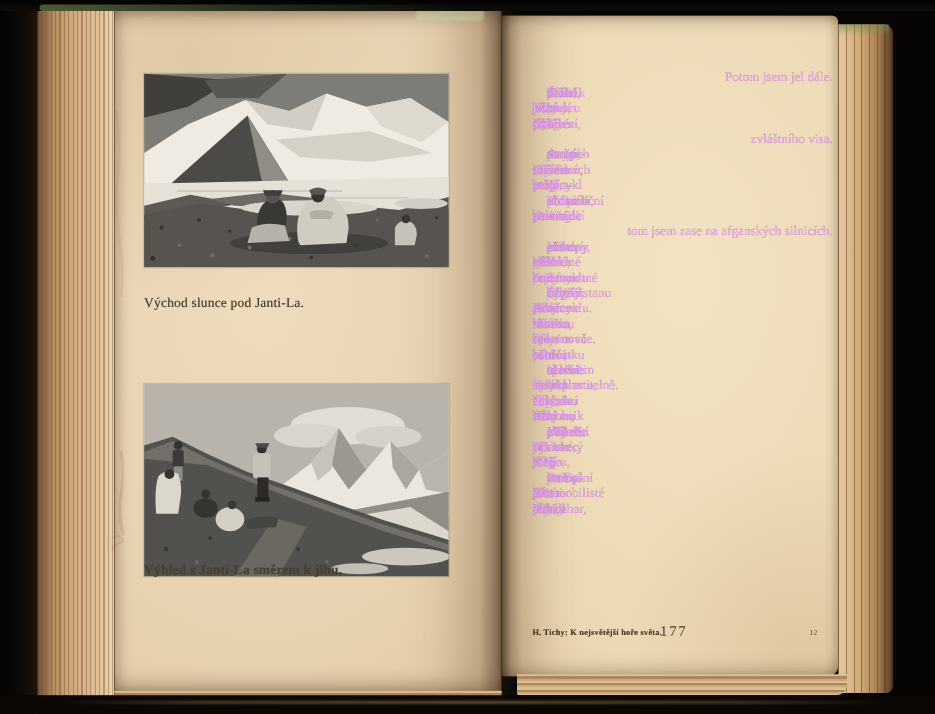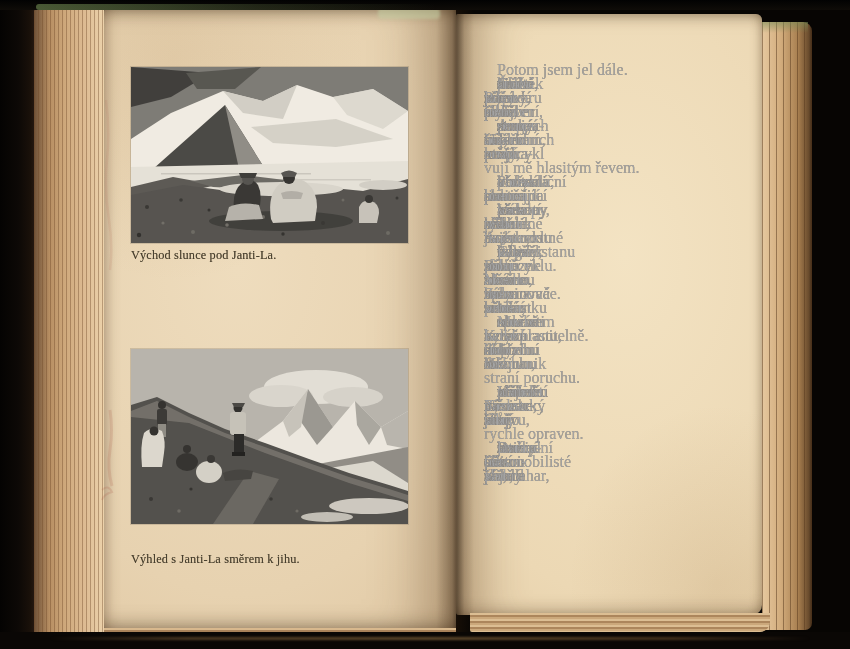--- a/index.html
+++ b/index.html
@@ -54,28 +54,28 @@
     background:linear-gradient(90deg,rgba(0,0,0,0),#4a3722 18%,#5d472b 50%,#43301c 82%,rgba(0,0,0,0));}
 
   
   .photo{left:131px;width:277px;box-shadow:0 0 0 1px rgba(70,55,35,.18);
     filter:saturate(.25) sepia(.12);}
   .photo svg{position:static;display:block;width:100%;height:100%;}
   .photo1{top:67px;height:176px;}
   .photo2{top:349px;height:175px;}
   .caption{left:131px;font-size:12.3px;line-height:14px;color:#463e2e;letter-spacing:.15px;
     text-shadow:0 0 .4px rgba(70,55,30,.5);}
-  .caption1{top:248px;}
-  .caption2{top:552px;}
+  .caption1{top:268px;}
+  .caption2{top:511px;font-weight:bold;}
   .margin-marks{left:98px;top:90px;width:22px;height:440px;opacity:.8;}
   .margin-marks svg{position:static;display:block;width:100%;height:100%;}
 
   
-  .textblock{left:484px;top:63px;width:273px;font-size:16px;line-height:14px;
-    color:#a3a3a3;text-shadow:0 0 .4px rgba(60,45,25,.55);}
+  .textblock{left:484px;top:63px;width:273px;font-size:12px;line-height:14px;
+    color:#f0abfc;text-shadow:0 0 .4px rgba(60,45,25,.55);text-align:right;}
   .line{position:static;height:14px;white-space:nowrap;}
   .line.j{display:flex;justify-content:space-between;}
   .line.indent{padding-left:13px;}
   .footer{left:484px;top:566px;width:273px;height:16px;color:#453a26;}
   .footer .rt{left:0;top:4px;font-size:7.6px;font-weight:bold;letter-spacing:.2px;
     text-shadow:0 0 .3px rgba(60,45,25,.5);}
   .footer .pn{left:116px;top:0;font-size:13.5px;letter-spacing:1.6px;}
   .footer .sig{left:252px;top:5px;font-size:7px;color:#5c4e36;}
 </style>
 </head>
@@ -236,20 +236,21 @@
         <span>oddělení,</span>
         <span>a</span>
         <span>rád</span>
         <span>slyší,</span>
         <span>že</span>
         <span>pro</span>
         <span>Chajber</span>
         <span>není</span>
         <span>třeba</span>
       </div>
+      <div class="line">zvláštního visa.</div>
       <div class="line j indent">
         <span>A</span>
         <span>zase,</span>
         <span>po</span>
         <span>druhé,</span>
         <span>stoupá</span>
         <span>stroj</span>
         <span>po</span>
         <span>strmých</span>
         <span>serpen-</span>
@@ -269,40 +270,40 @@
         <span>mě</span>
         <span>a</span>
         <span>můj</span>
         <span>motocykl</span>
         <span>znají</span>
         <span>z</span>
         <span>první</span>
         <span>cesty,</span>
         <span>pozdra-</span>
       </div>
-      <div class="line">vují mě hlasitým řevem.</div>
       <div class="line j indent">
         <span>Pohraniční</span>
         <span>kontrola,</span>
         <span>obvyklá</span>
         <span>vlažná</span>
         <span>a</span>
         <span>přece</span>
         <span>nád-</span>
       </div>
       <div class="line j">
         <span>herně</span>
         <span>chutnající</span>
         <span>limonáda</span>
         <span>na</span>
         <span>policejní</span>
         <span>stanici</span>
         <span>a</span>
         <span>po-</span>
       </div>
+      <div class="line">tom jsem zase na afganských silnicích.</div>
       <div class="line j indent">
         <span>Vesele</span>
         <span>rachotí</span>
         <span>přes</span>
         <span>kameny</span>
         <span>a</span>
         <span>přes</span>
         <span>příkopy,</span>
         <span>vše-</span>
       </div>
@@ -415,21 +416,20 @@
         <span>Vezmou</span>
         <span>mě</span>
         <span>a</span>
         <span>stroj</span>
         <span>do</span>
         <span>Kabulu,</span>
         <span>kde</span>
         <span>mechanik</span>
         <span>od-</span>
       </div>
-      <div class="line">straní poruchu.</div>
       <div class="line j indent">
         <span>V</span>
         <span>Kabulu</span>
         <span>mě</span>
         <span>vlídně</span>
         <span>přijmou</span>
         <span>směrem</span>
         <span>němečtí</span>
         <span>přátelé.</span>
       </div>
@@ -450,21 +450,20 @@
         <span>je</span>
         <span>skoro</span>
         <span>líto,</span>
         <span>že</span>
         <span>je</span>
         <span>můj</span>
         <span>starý</span>
         <span>stroj</span>
         <span>tak</span>
       </div>
-      <div class="line">rychle opraven.</div>
       <div class="line j indent">
         <span>Do</span>
         <span>sousední</span>
         <span>Persie</span>
         <span>mohu</span>
         <span>jeti</span>
         <span>hradní</span>
         <span>směry.</span>
         <span>Evrop-</span>
       </div>
@@ -484,14 +483,19 @@
         <span>ale,</span>
         <span>pokud</span>
         <span>vím,</span>
         <span>slunce</span>
         <span>nejel</span>
         <span>ještě</span>
         <span>žádný</span>
       </div>
     </div>
 
+  <div class="footer">
+    <span class="rt">H. Tichy: K nejsvětější hoře světa.</span>
+    <span class="pn">177</span>
+    <span class="sig">12</span>
+  </div>
 
 </div>
 
 </body></html>

